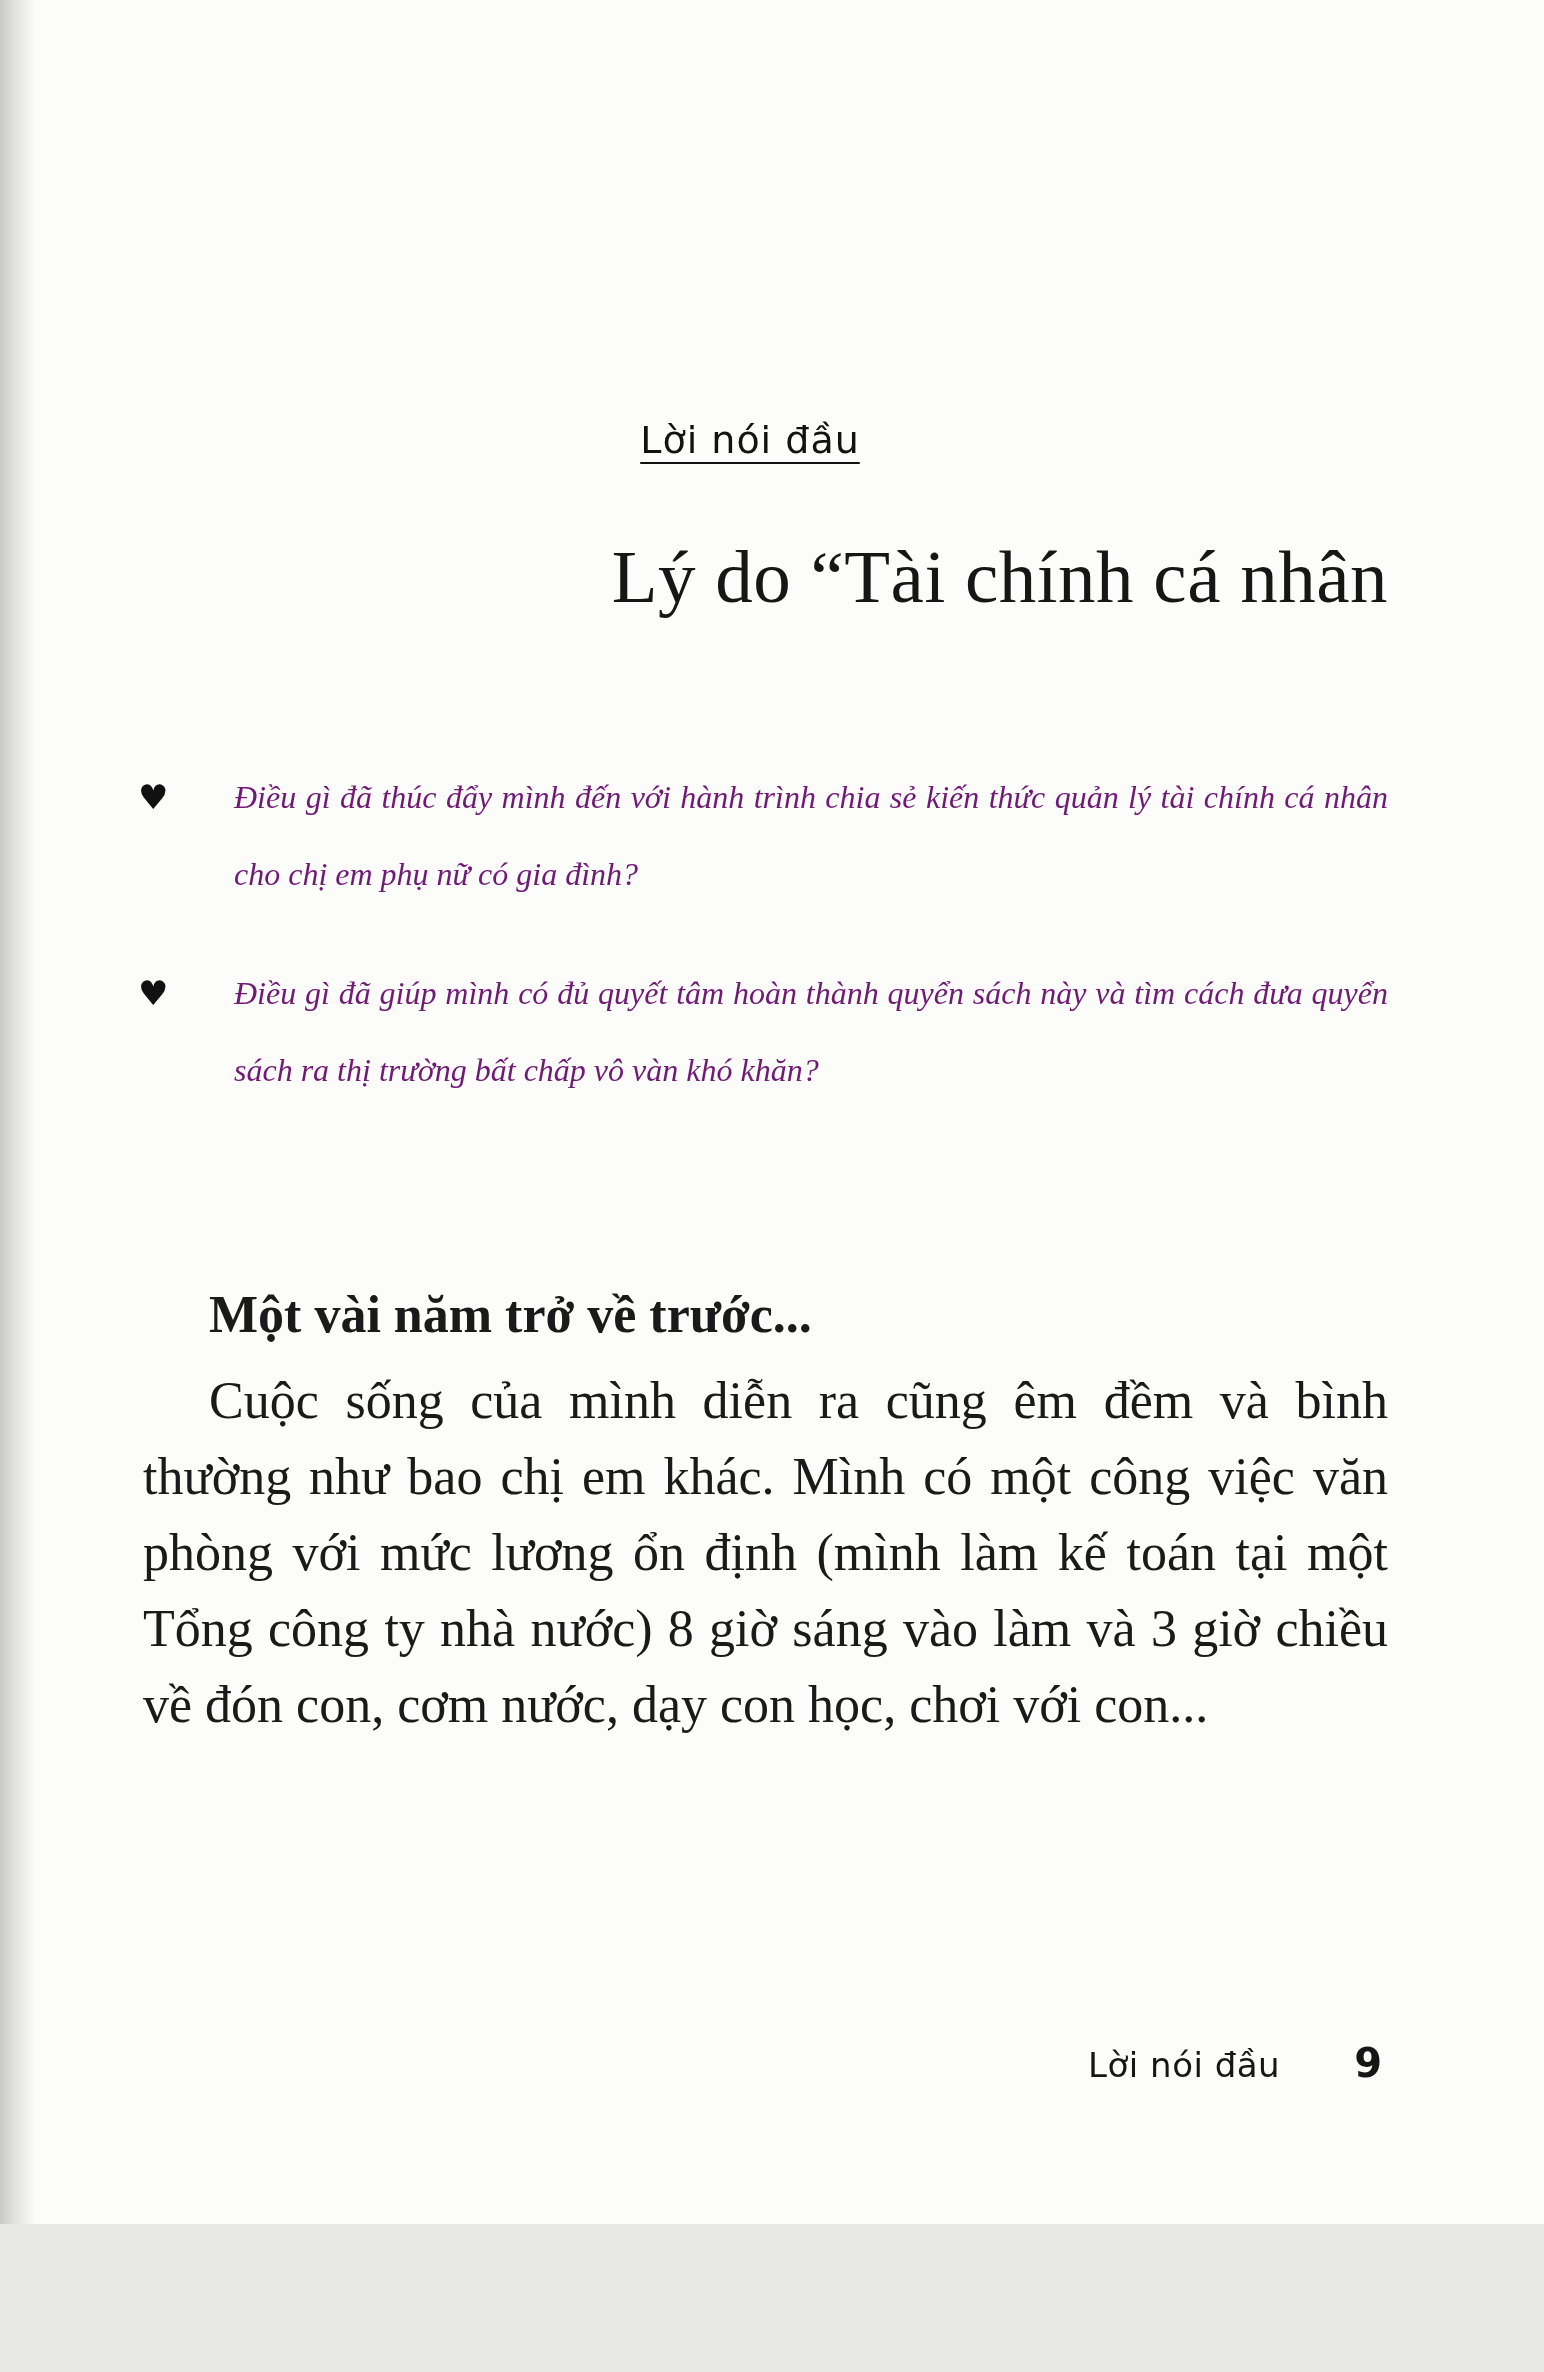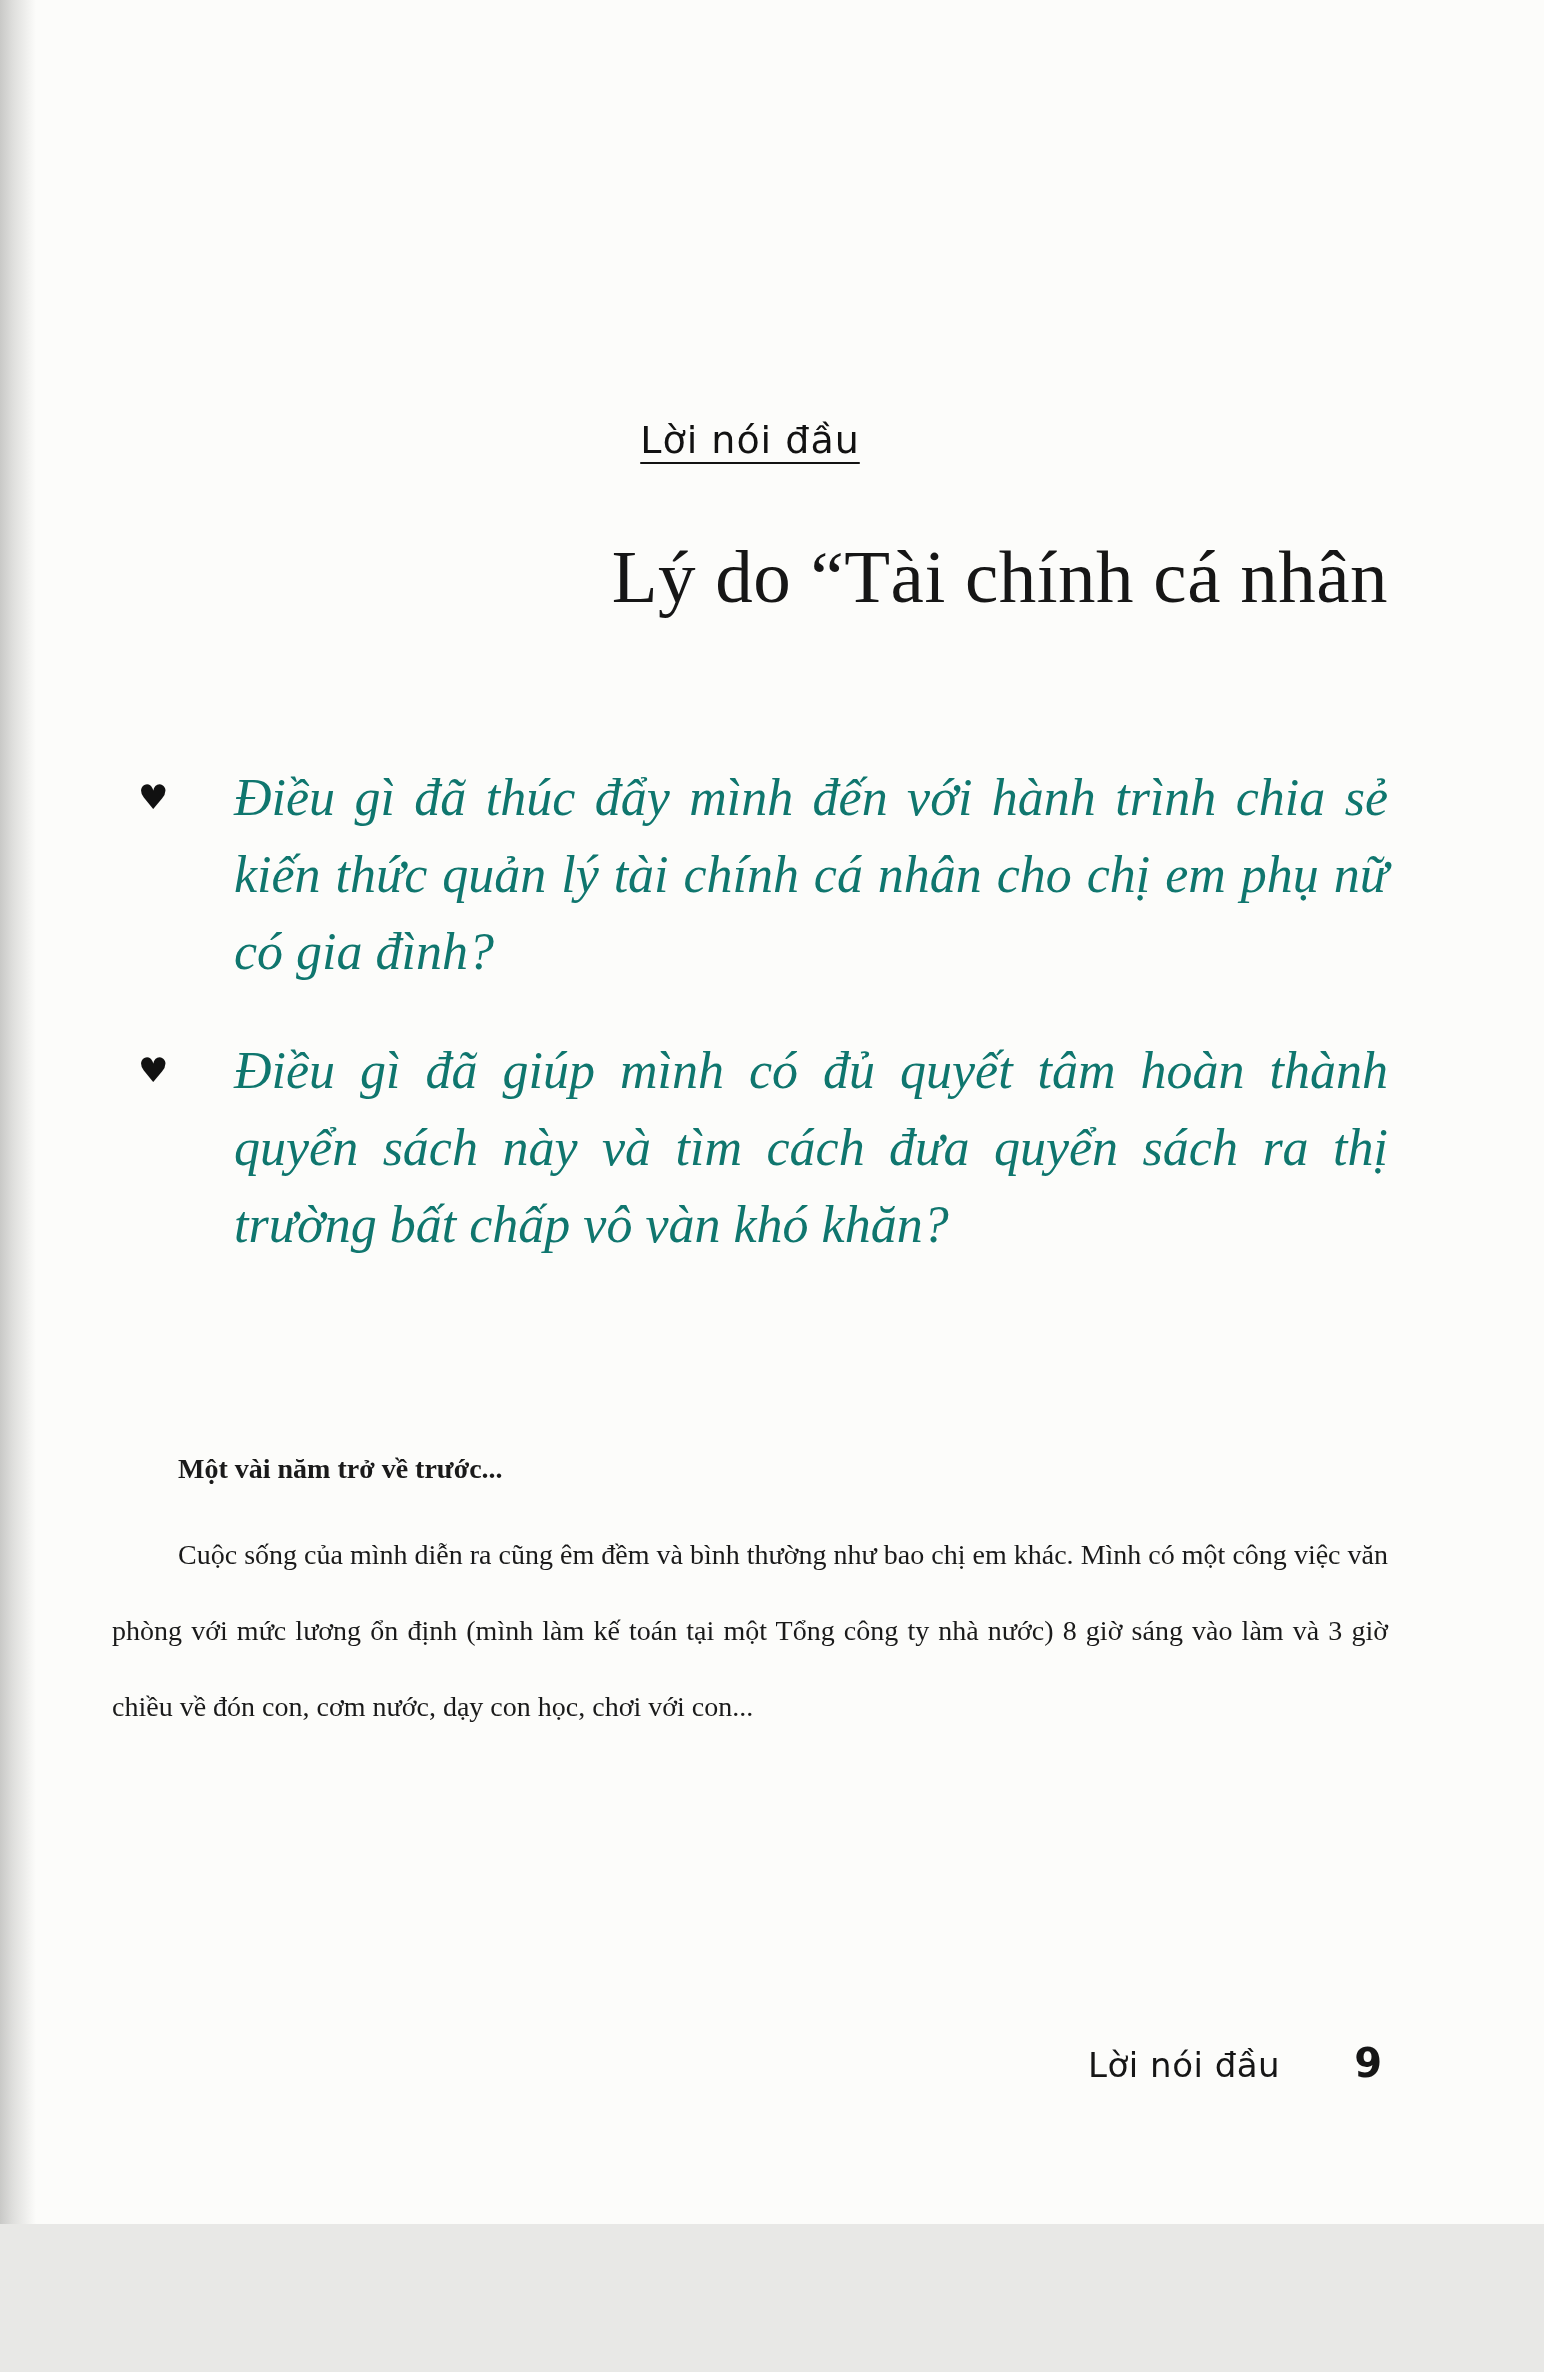--- a/index.html
+++ b/index.html
@@ -64,37 +64,38 @@
     width: 96px;
     font-family: "DejaVu Sans", sans-serif;
     font-size: 34px;
     line-height: 77px;
     color: #111;
   }
 
   .bullet-text {
     flex: 1;
     font-style: italic;
-    font-size: 52px;
+    font-size: 32px;
     line-height: 77px;
     text-align: justify;
-    color: #0f766e;
+    color: #701a75;
   }
 
   .body-text {
     margin-top: 168px;
   }
 
   .para {
-    font-size: 28px;
+    font-size: 52px;
     line-height: 76px;
     text-align: justify;
     text-indent: 66px;
     color: #1a1a1a;
     margin-bottom: 16px;
+    margin-left: 31px;
   }
 
   .para-lead {
     font-weight: 600;
     margin-bottom: 10px;
   }
 
   .footer {
     position: absolute;
     right: 162px;

